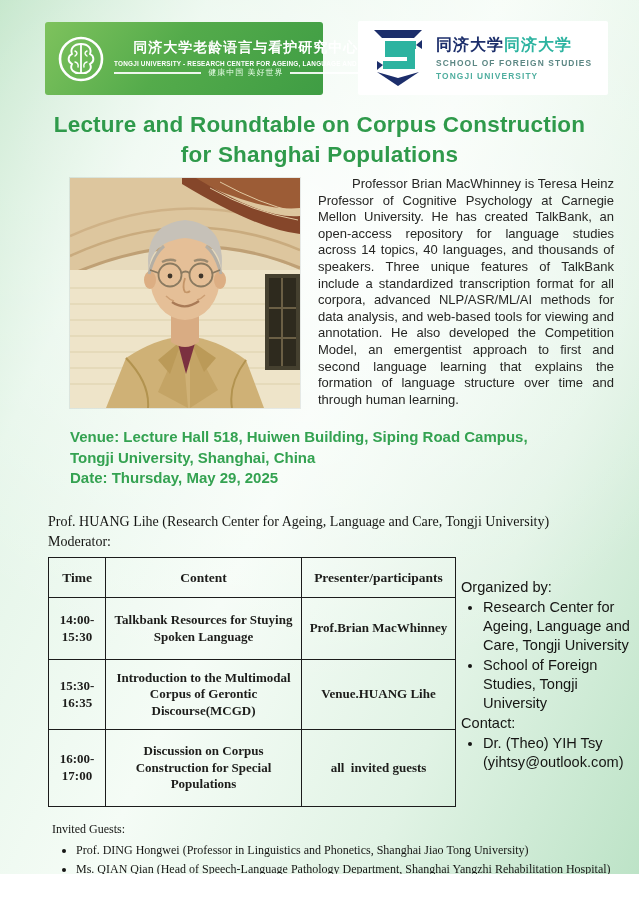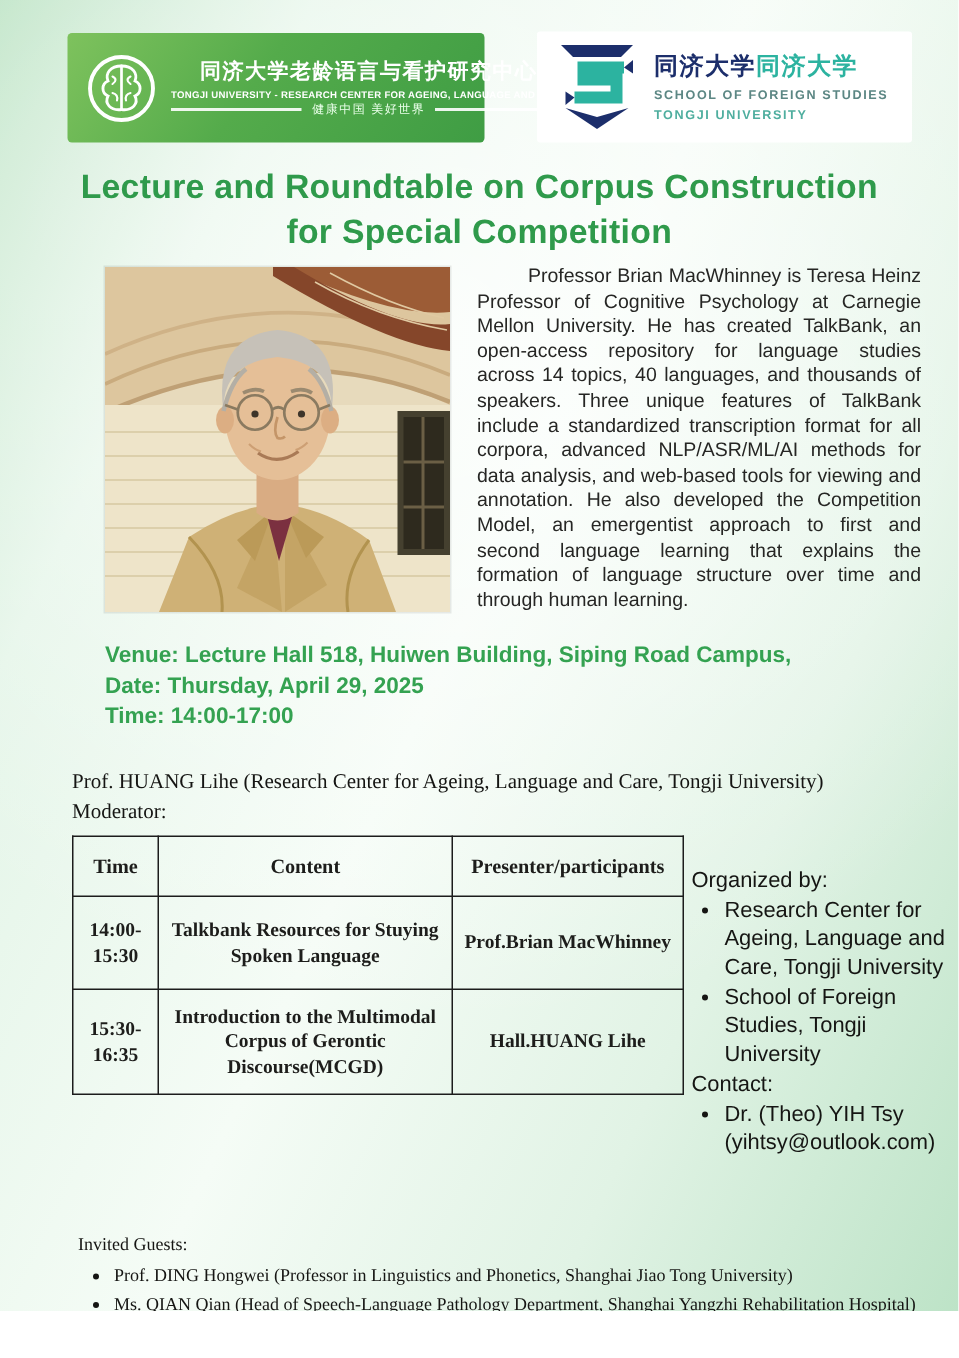--- a/index.html
+++ b/index.html
@@ -140,21 +140,21 @@
       <div class="sfs-zh">
         <span class="navy">同济大学</span><span class="teal">同济大学</span>
       </div>
       <div class="sfs-en1">SCHOOL OF FOREIGN STUDIES</div>
       <div class="sfs-en2">TONGJI UNIVERSITY</div>
     </div>
   </div>
 
   <div class="title">
     <div>Lecture and Roundtable on Corpus Construction</div>
-    <div>for Special Competition</div>
+    <div>for Shanghai Populations</div>
   </div>
 
   <div class="photo">
     <svg viewBox="0 0 230 230">
       <rect width="230" height="230" fill="#e7dabc"></rect>
       <path d="M0 0 H230 V92 Q120 42 0 98 Z" fill="#ddc69e"></path>
       <path d="M0 78 Q115 24 230 72" stroke="#c9ab7e" stroke-width="2.5" fill="none"></path>
       <path d="M0 58 Q115 6 230 52" stroke="#cfb287" stroke-width="2.5" fill="none"></path>
       <path d="M0 97 Q120 44 230 90" stroke="#bfa075" stroke-width="3" fill="none"></path>
       <path d="M120 0 Q190 34 230 30 L230 0 Z" fill="#9c5c36"></path>
@@ -192,22 +192,22 @@
       <path d="M115 100 q-3 10 0 14 q3 1 5 -1" stroke="#c49568" stroke-width="1.8" fill="none"></path>
       <path d="M102 124 Q115 133 129 123" stroke="#a97a56" stroke-width="2.2" fill="none"></path>
       <path d="M96 118 q4 4 8 5 M135 117 q-4 4 -8 5" stroke="#cd9f74" stroke-width="1.4" fill="none"></path>
     </svg>
   </div>
 
   <p class="bio">Professor Brian MacWhinney is Teresa Heinz Professor of Cognitive Psychology at Carnegie Mellon University. He has created TalkBank, an open-access repository for language studies across 14 topics, 40 languages, and thousands of speakers. Three unique features of TalkBank include a standardized transcription format for all corpora, advanced NLP/ASR/ML/AI methods for data analysis, and web-based tools for viewing and annotation. He also developed the Competition Model, an emergentist approach to first and second language learning that explains the formation of language structure over time and through human learning.</p>
 
   <div class="venue">
     <div>Venue: Lecture Hall 518, Huiwen Building, Siping Road Campus,</div>
-    <div>Date: Thursday, April 29, 2025</div>
-    <div>Time: 14:00-17:00</div>
+    <div>Tongji University, Shanghai, China</div>
+    <div>Date: Thursday, May 29, 2025</div>
   </div>
 
   <div class="moderator">
     <div>Prof. HUANG Lihe (Research Center for Ageing, Language and Care, Tongji University)</div>
     <div>Moderator:</div>
   </div>
 
   <table class="schedule">
     <colgroup>
         <col class="col-time">
@@ -223,21 +223,26 @@
     </thead>
     <tbody>
       <tr class="row-1">
         <td>14:00-15:30</td>
         <td>Talkbank Resources for Stuying Spoken Language</td>
         <td>Prof.Brian MacWhinney</td>
       </tr>
       <tr class="row-2">
         <td>15:30-16:35</td>
         <td>Introduction to the Multimodal Corpus of Gerontic Discourse(MCGD)</td>
-        <td>Hall.HUANG Lihe</td>
+        <td>Venue.HUANG Lihe</td>
+      </tr>
+      <tr class="row-3">
+        <td>16:00-17:00</td>
+        <td>Discussion on Corpus Construction for Special Populations</td>
+        <td>all  invited guests</td>
       </tr>
     </tbody>
   </table>
 
   <div class="orgcol">
     <div class="sec-label">Organized by:</div>
     <ul>
       <li>Research Center for Ageing, Language and  Care, Tongji University</li>
       <li>School of Foreign Studies, Tongji University</li>
     </ul>

